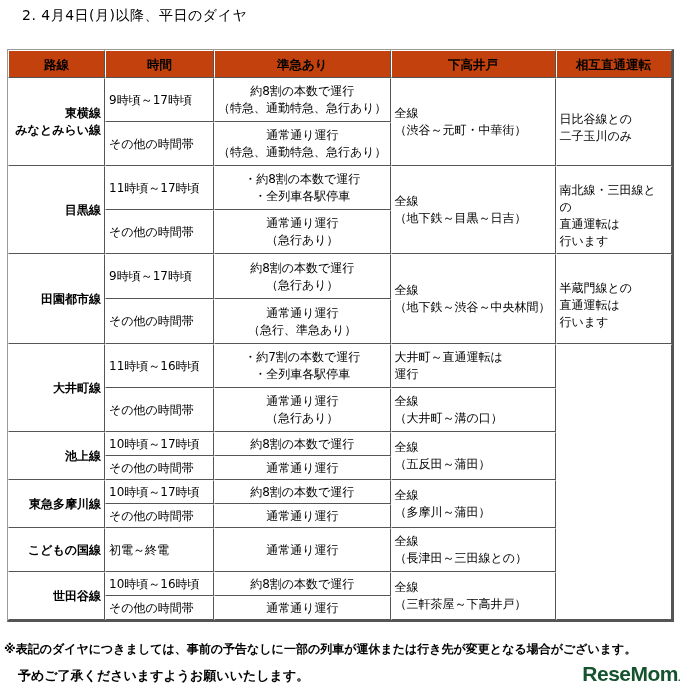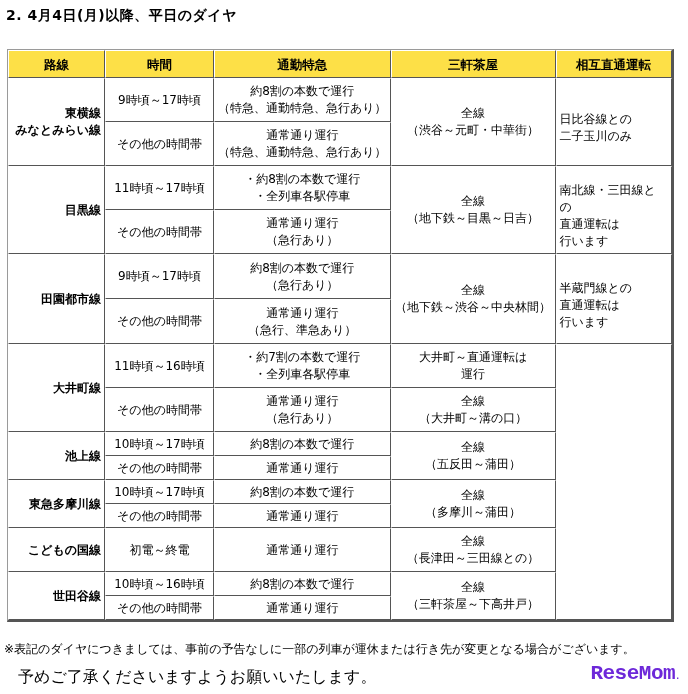--- a/index.html
+++ b/index.html
@@ -1,55 +1,55 @@
 <!DOCTYPE html>
 <html><head>
 <meta charset="utf-8">
 <style>
   html, body { margin:0; padding:0; background:#ffffff; }
   body { width:688px; height:694px; position:relative; overflow:hidden;
          font-family:"DejaVu Sans", "Liberation Sans", sans-serif; color:#000; }
-  .title { position:absolute; left:6px; top:7px; font-size:14px; font-weight:bold; letter-spacing:0.5px; }
+  .title { position:absolute; left:22px; top:7px; font-size:14px; font-weight:normal; letter-spacing:0.5px; }
   table.dia { position:absolute; left:7px; top:49px; border-collapse:separate; border-spacing:0;
               border-top:1px solid #9a9a9a; border-left:1px solid #9a9a9a;
               border-right:2px solid #555; border-bottom:2px solid #555; }
   table.dia td, table.dia th { border-right:1px solid #555; border-bottom:1px solid #555;
               border-top:1px solid #fff; border-left:1px solid #fff; padding:0 3px; font-size:12px; line-height:17px; }
-  table.dia th { background:#fde047; height:26px; font-weight:bold; font-size:12.5px; text-align:center; }
+  table.dia th { background:#c2410c; height:26px; font-weight:bold; font-size:12.5px; text-align:center; }
   td.line { text-align:right; font-weight:bold; font-size:13px; line-height:20px; }
-  td.time { text-align:center; white-space:nowrap; }
+  td.time { text-align:left; white-space:nowrap; }
   td.method { text-align:center; white-space:nowrap; }
-  td.sect { text-align:center; white-space:nowrap;margin-top:38px; }
+  td.sect { white-space:nowrap;margin-top:38px; }
   td.thru { text-align:left; vertical-align:top; padding-top:4px; }
   td.thru.mid { vertical-align:middle; padding-top:12px; }
-  .note { position:absolute; left:6px; font-size:12.5px; white-space:nowrap; }
-  .logo { position:absolute; right:8px; top:662px; font-family:Liberation Mono, monospace;
-          font-weight:bold; font-size:21px; color:#6d28d9; letter-spacing:-0.5px; }
+  .note { position:absolute; left:6px; font-size:12.5px; white-space:nowrap;font-weight:bold; }
+  .logo { position:absolute; right:8px; top:662px; font-family:Liberation Sans, sans-serif;
+          font-weight:bold; font-size:21px; color:#14532d; letter-spacing:-0.5px; }
   .logo small { font-size:9px; }
   .blk { display:block; }
 </style>
 </head>
 <body>
 
 <div class="title">2. 4月4日(月)以降、平日のダイヤ</div>
 
 <table class="dia">
   <colgroup>
     <col style="width:97px">
       <col style="width:109px">
       <col style="width:167px">
       <col style="width:165px">
       <col style="width:116px">
   </colgroup>
   <tbody>
       <tr>
     <th>路線</th>
     <th>時間</th>
-    <th>通勤特急</th>
-    <th>三軒茶屋</th>
+    <th>準急あり</th>
+    <th>下高井戸</th>
     <th>相互直通運転</th>
   </tr>
 
   <tr style="height:44px">
     <td class="line" rowspan="2">
       <span class="blk">東横線</span>
       <span class="blk">みなとみらい線</span>
     </td>
     <td class="time">9時頃～17時頃</td>
     <td class="method">
@@ -196,17 +196,17 @@
     </td>
   </tr>
   <tr style="height:24px">
     <td class="time">その他の時間帯</td>
     <td class="method">通常通り運行</td>
   </tr>
 </tbody>
   </table>
 
 <div class="note" style="top:641px;left:4px;font-size:12px;">※表記のダイヤにつきましては、事前の予告なしに一部の列車が運休または行き先が変更となる場合がございます。</div>
-<div class="note" style="top:667px;left:18px;font-size:16px;">予めご了承くださいますようお願いいたします。</div>
+<div class="note" style="top:667px;left:18px;font-size:13px;">予めご了承くださいますようお願いいたします。</div>
 
 <div class="logo">
   <span>ReseMom</span><small>.</small>
 </div>
 
 </body></html>

